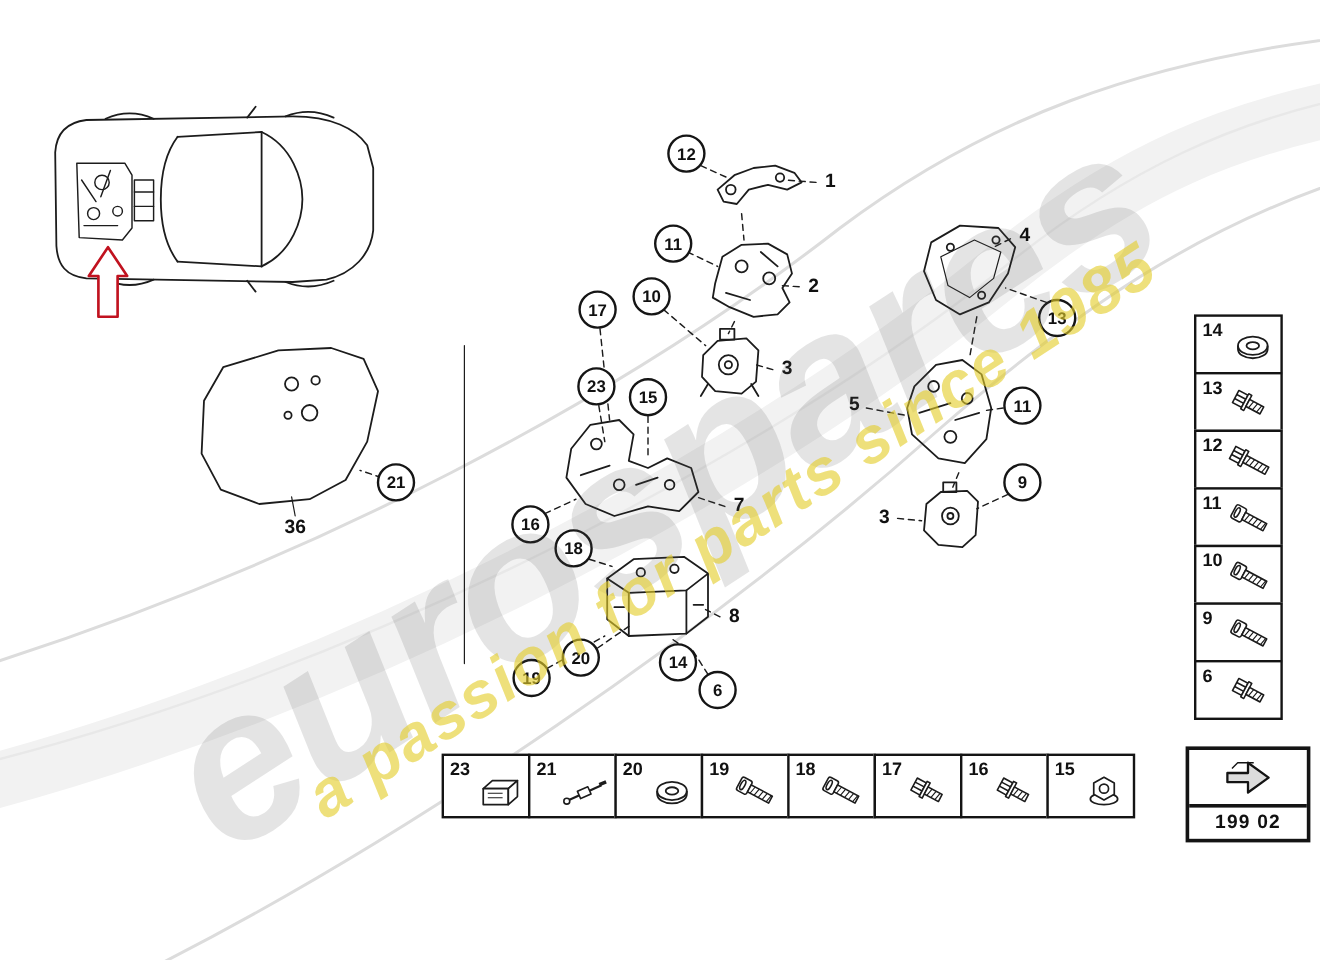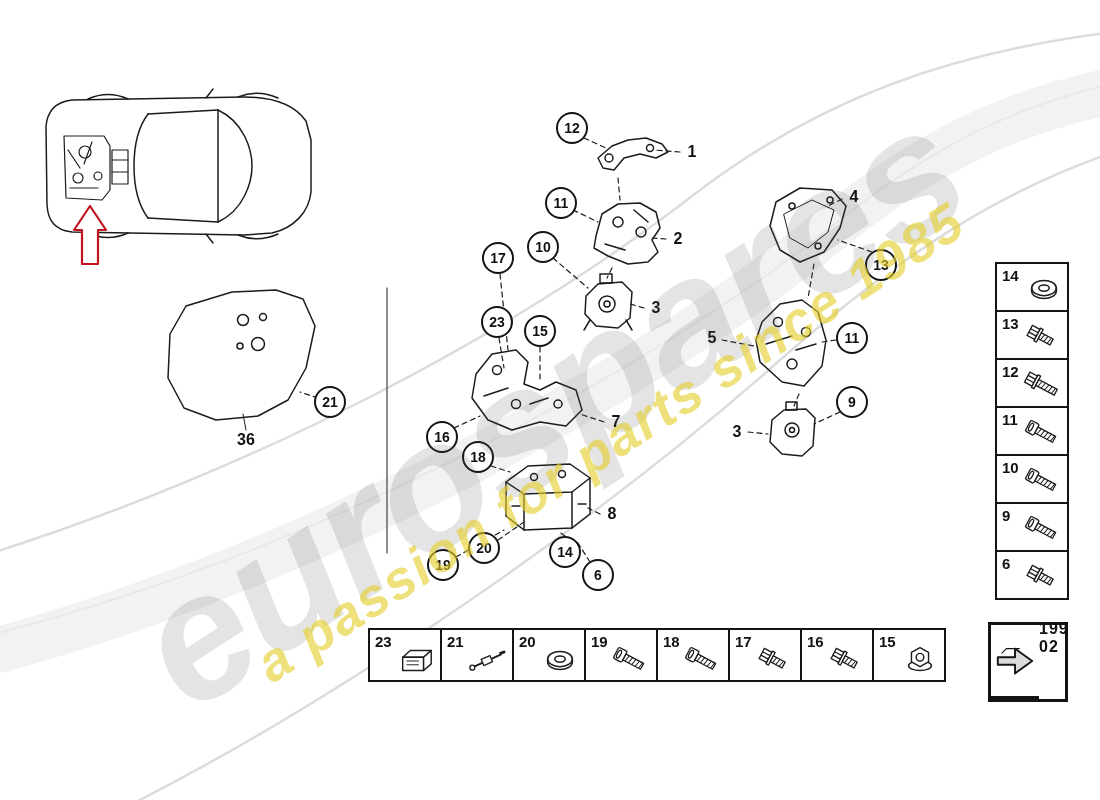--- a/index.html
+++ b/index.html
@@ -50,23 +50,23 @@
   .bcell {
     position:relative; width:74px; height:54px; margin-left:-2px;
     border:2px solid #141414; background:#fff; box-sizing:border-box;
   }
   .bcell:first-child { margin-left:0; }
   .bcell .num { position:absolute; left:5px; top:3px; font-size:15px; font-weight:bold; }
   .bcell .ric { position:absolute; right:1px; top:12px; }
 
   
   .code-box {
-    position:absolute; left:988px; top:622px; width:80px; height:80px;
+    position:absolute; left:988px; top:622px; width:104px; height:80px;
     border:3px solid #141414; background:#fff; box-sizing:border-box;
-    display:flex; flex-direction:row; z-index:6;
+    display:flex; flex-direction:column; z-index:6;
   }
   .code-arrow { flex:1; display:flex; align-items:center; justify-content:center; border-bottom:3px solid #141414; }
   .code-text { height:26px; display:flex; align-items:center; justify-content:center; font-size:16px; font-weight:bold; letter-spacing:1px; }
 </style>
 </head>
 <body>
 
 <div class="stage">
 
   <svg width="0" height="0" style="position:absolute" aria-hidden="true">

